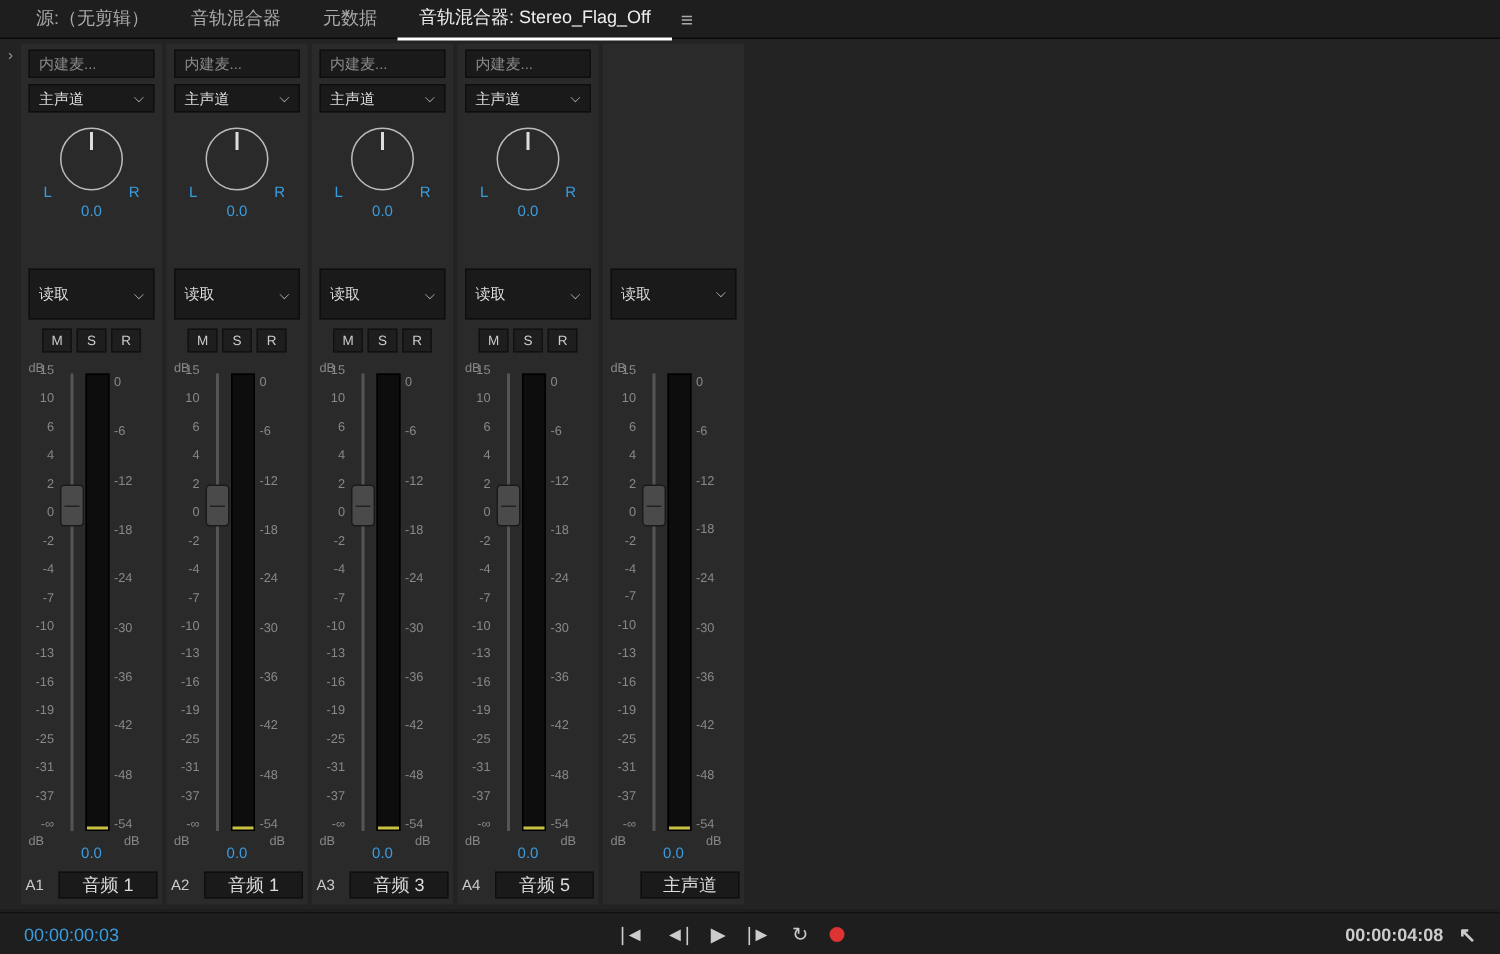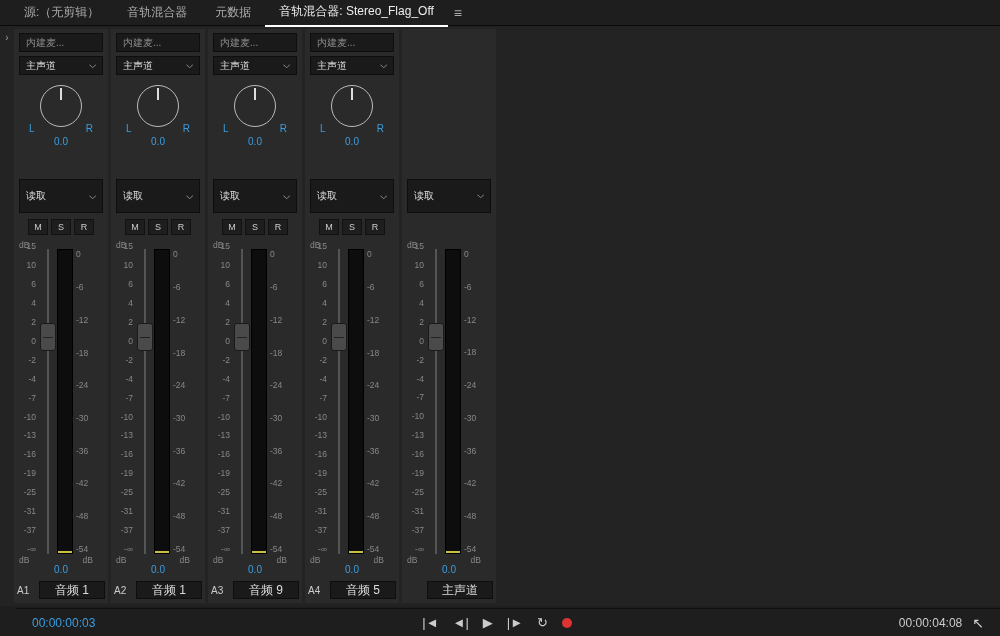--- a/index.html
+++ b/index.html
@@ -44,26 +44,26 @@
   .scale-right { width: 22px; display: flex; flex-direction: column; justify-content: space-between; align-items: flex-start; padding: 8px 0 10px 3px; color: #888; font-size: 8.5px; position: relative; }
   .scale-right .bot-lbl { position: absolute; bottom: -1px; right: 2px; }
   
   .vol-val { color: #3a9de0; font-size: 10px; margin-top: 0px; }
   .track-row { display: flex; align-items: center; gap: 4px; margin-top: 6px; width: 88px; justify-content: center; }
   .track-id { color: #ccc; font-size: 10px; width: 18px; }
   .track-name { flex: 1; height: 18px; background: #1a1a1a; border: 1px solid #0e0e0e; color: #ddd; font-size: 12px; display: flex; align-items: center; justify-content: center; }
   
   .strip.master .spacer-top { height: 128px; }
   
-  .footer { position: absolute; bottom: 0; left: 16px; right: 0; height: 28px; display: flex; align-items: center; padding: 0 16px; justify-content: space-between; background: #1e1e1e; border-top: 1px solid #111; }
+  .footer { position: absolute; bottom: 0; left: 0; right: 0; height: 28px; display: flex; align-items: center; padding: 0 16px; justify-content: space-between; background: #1e1e1e; border-top: 1px solid #111; }
   .tc-left { color: #3a9de0; font-size: 12px; }
   .transport { display: flex; align-items: center; gap: 14px; font-size: 13px; color: #ccc; }
   .transport span { cursor: pointer; }
   .rec-dot { width: 10px; height: 10px; background: #d33; border-radius: 50%; display: inline-block; }
-  .tc-right { color: #ccc; font-size: 12px; display: flex; align-items: center; gap: 10px; }
+  .tc-right { color: #ccc; font-size: 12px; display: flex; align-items: center; gap: 10px; font-weight: bold; }
   .cursor-glyph { font-size: 14px; }
 </style>
 </head>
 <body>
 
 <div class="tabs">
   <div class="tab">源:（无剪辑）</div>
   <div class="tab">音轨混合器</div>
   <div class="tab">元数据</div>
   <div class="tab active">音轨混合器: Stereo_Flag_Off</div>
@@ -279,21 +279,21 @@
             <span>-36</span>
             <span>-42</span>
             <span>-48</span>
             <span>-54</span>
             <span class="bot-lbl">dB</span>
           </div>
     </div>
     <div class="vol-val">0.0</div>
     <div class="track-row">
       <span class="track-id">A3</span>
-      <div class="track-name">音频 9</div>
+      <div class="track-name">音频 3</div>
     </div>
   </div>
   <div class="strip">
     <div class="input-slot">
           <span>内建麦...</span>
         </div>
     <div class="output-slot">
           <span>主声道</span>
           <span class="chev">⌵</span>
         </div>

